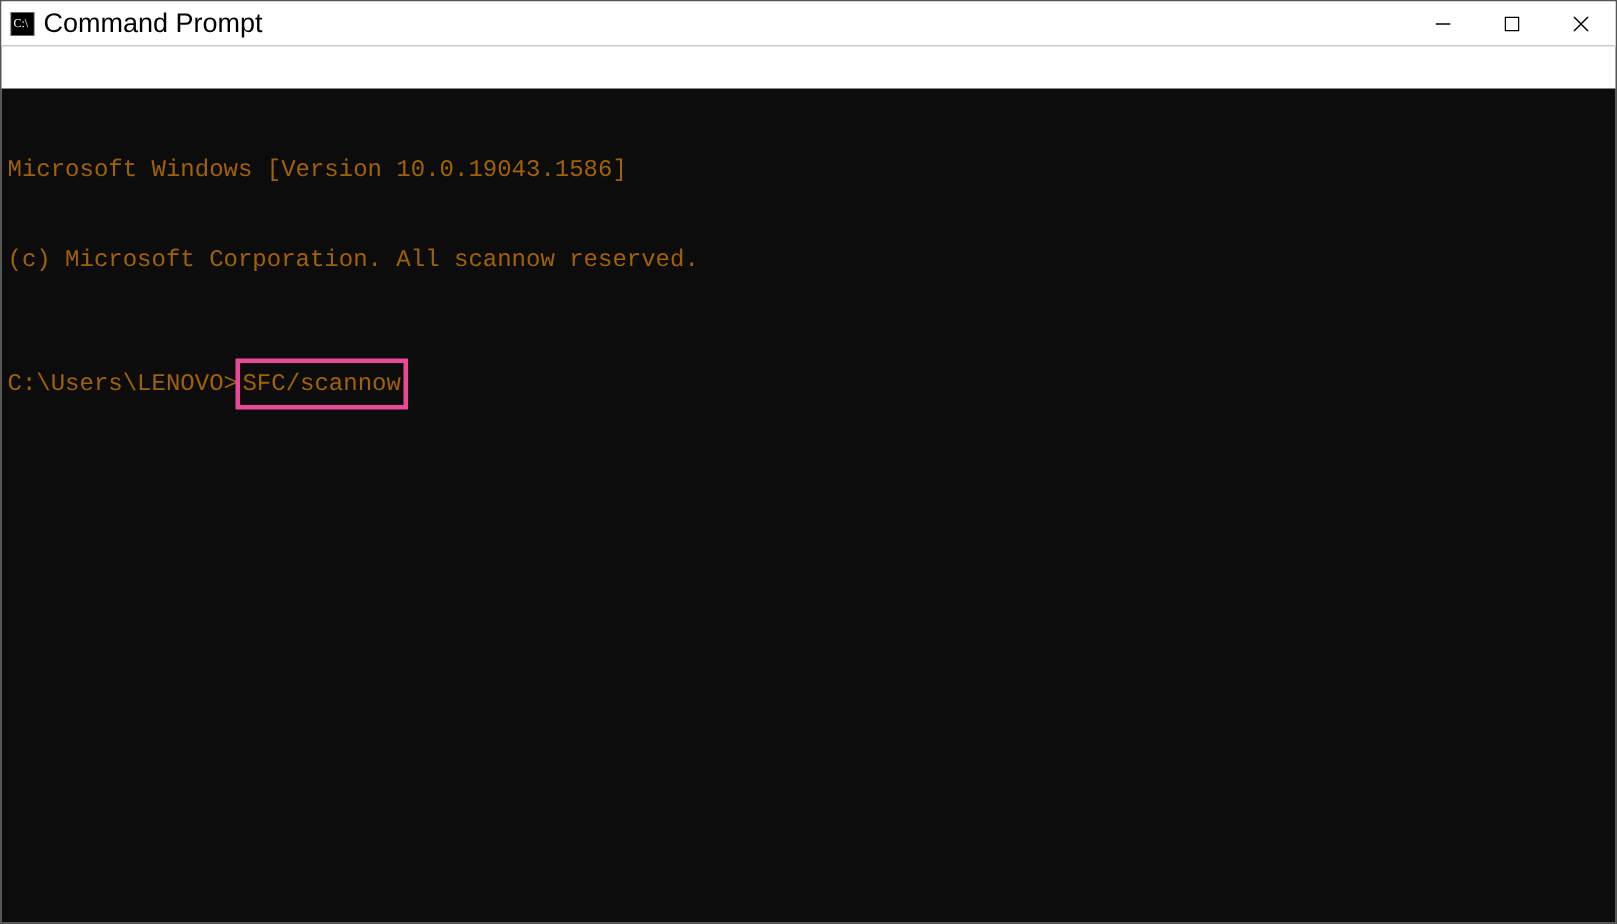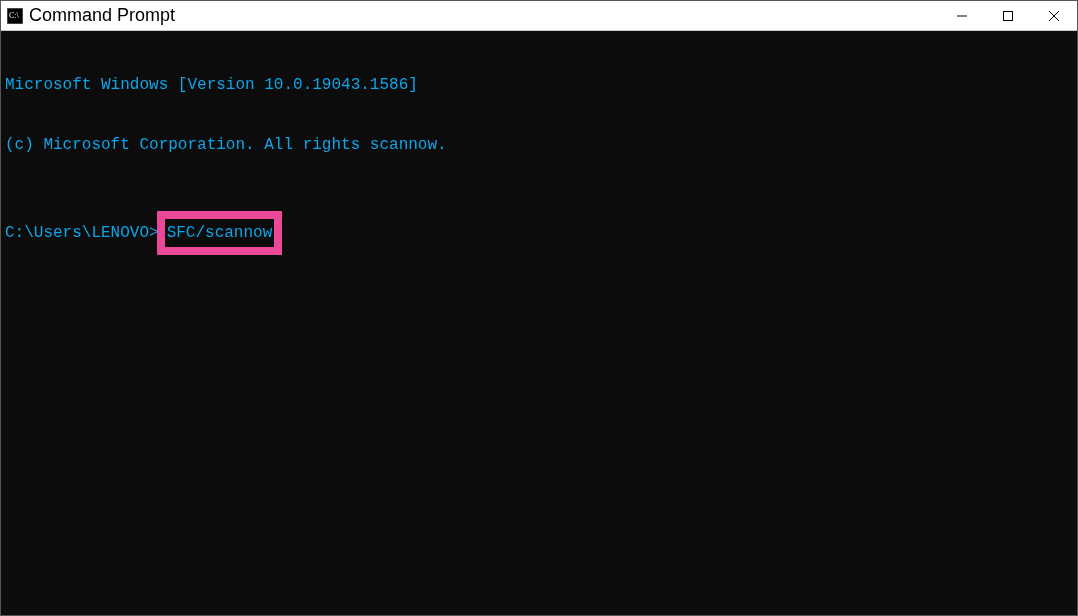--- a/index.html
+++ b/index.html
@@ -60,34 +60,35 @@
       display: flex;
       align-items: center;
       justify-content: center;
       font-size: 13px;
       color: #000;
       cursor: pointer;
     }
     .terminal {
       flex: 1;
       background: #0c0c0c;
-      color: #0ea5e9;
+      color: #a16207;
       font-family: Consolas, "Courier New", monospace;
       font-size: 16px;
       line-height: 20px;
       padding: 4px 4px;
       white-space: pre;
       overflow: hidden;
       position: relative;
+      margin-top: 28px;
     }
     .terminal-line {
       white-space: pre;
     }
     .highlight-box {
-      border: 8px solid #ec4899;
+      border: 3px solid #ec4899;
       padding: 4px 2px 4px 2px;
       margin: -4px -2px -4px -2px;
       display: inline-block;
     }
     .prompt-line {
       margin-top: 20px;
     }
   </style>
 </head>
 <body>
@@ -116,16 +117,16 @@
       <div class="titlebar-btn close">
         <svg width="10" height="10" viewBox="0 0 10 10">
             <line x1="0" y1="0" x2="10" y2="10" stroke="#000" stroke-width="1"></line>
             <line x1="10" y1="0" x2="0" y2="10" stroke="#000" stroke-width="1"></line>
           </svg>
       </div>
     </div>
   </div>
   <div class="terminal">
     <div class="terminal-line">Microsoft Windows [Version 10.0.19043.1586]</div>
-    <div class="terminal-line">(c) Microsoft Corporation. All rights scannow.</div>
+    <div class="terminal-line">(c) Microsoft Corporation. All scannow reserved.</div>
     <div class="terminal-line prompt-line"><span>C:\Users\LENOVO&gt;</span><span class="highlight-box"><span>SFC/scannow</span></span></div>
   </div>
 </div>
 
 </body></html>

